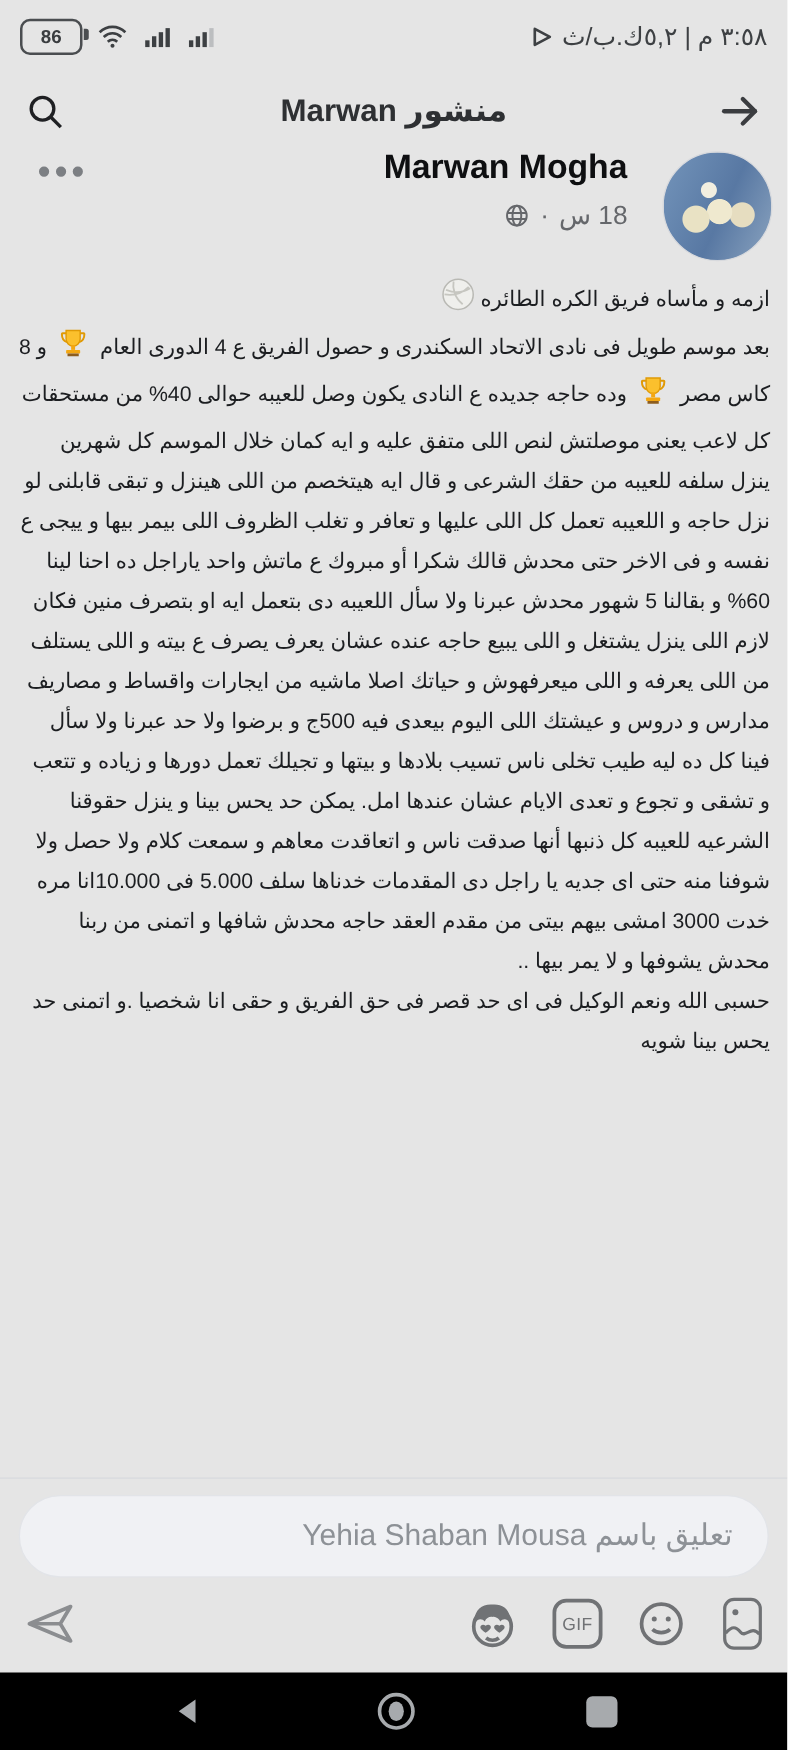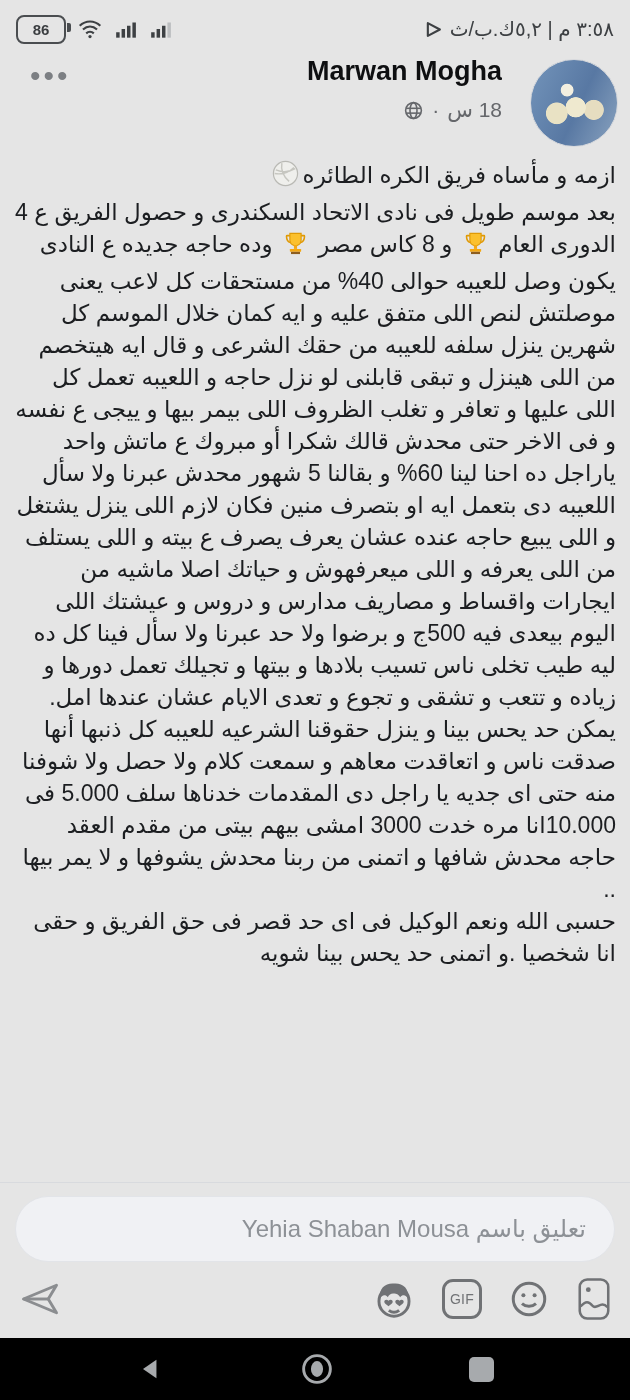--- a/index.html
+++ b/index.html
@@ -31,21 +31,21 @@
   .avatar{width:86px;height:86px;border-radius:50%;flex-shrink:0;margin-top:-1px;border:1px solid #d7d9dd;
     background:
       radial-gradient(circle at 30% 62%, #e9e2c4 0 13%, rgba(0,0,0,0) 14%),
       radial-gradient(circle at 52% 55%, #efe9cf 0 15%, rgba(0,0,0,0) 16%),
       radial-gradient(circle at 73% 58%, #e6ddc0 0 12%, rgba(0,0,0,0) 13%),
       radial-gradient(circle at 42% 35%, #f3efe0 0 8%, rgba(0,0,0,0) 9%),
       linear-gradient(115deg,#7394ba 0%,#5878a3 55%,#8aa3bf 100%);}
 
   
   .post-body{flex:1;min-height:0;overflow:hidden;direction:rtl;text-align:right;
-    padding:6px 14px 0;font-size:23px;line-height:32px;color:#1c1e21;}
+    padding:6px 14px 0;font-size:17px;line-height:32px;color:#1c1e21;}
   .post-body p{margin:0;}
   .inline-ico{display:inline-block;vertical-align:-5px;margin:0 3px;}
 
   
   .divider{height:1px;background:#d8dade;flex-shrink:0;}
   .composer{padding:13px 15px 8px;flex-shrink:0;}
   .comment-input{width:100%;box-sizing:border-box;height:66px;border-radius:34px;background:#f0f1f4;
     border:1px solid #e2e4e8;direction:rtl;padding:0 28px;font-size:24px;color:#8d9196;outline:none;
     font-family:"Liberation Sans","DejaVu Sans",sans-serif;}
   .comment-input::placeholder{color:#8d9196;opacity:1;}
@@ -91,20 +91,35 @@
         </svg>
     </div>
     <div class="sb-right">
       <svg width="17" height="17" viewBox="0 0 12 12">
           <path d="M2 1.5 L10.5 6 L2 10.5 Z" fill="none" stroke="#3d4043" stroke-width="1.5" stroke-linejoin="round"></path>
         </svg>
       <span dir="rtl">٣:٥٨ م | ٥,٢ك.ب/ث</span>
     </div>
   </div>
 
+  <div class="app-header">
+    <button class="hdr-btn">
+      <svg width="32" height="32" viewBox="0 0 24 24" fill="none" stroke="#1f2023" stroke-width="2">
+          <circle cx="10.5" cy="10.5" r="6.8"></circle>
+          <line x1="15.6" y1="15.6" x2="21.5" y2="21.5"></line>
+        </svg>
+    </button>
+    <div class="page-title">منشور Marwan</div>
+    <button class="hdr-btn">
+      <svg width="36" height="36" viewBox="0 0 24 24" fill="none" stroke="#3b3d40" stroke-width="2.3" stroke-linecap="round" stroke-linejoin="round">
+          <line x1="3.5" y1="12" x2="20" y2="12"></line>
+          <polyline points="13.5,5.5 20,12 13.5,18.5"></polyline>
+        </svg>
+    </button>
+  </div>
 
   <div class="post-header">
     <button class="dots"><span>•••</span></button>
     <div class="ph-spacer"></div>
     <div class="ph-info">
       <div class="author-clip">
         <span class="author">Marwan Mogha</span>
       </div>
       <div class="meta">
         <svg width="21" height="21" viewBox="0 0 24 24" fill="none" stroke="#65676b" stroke-width="1.8">

